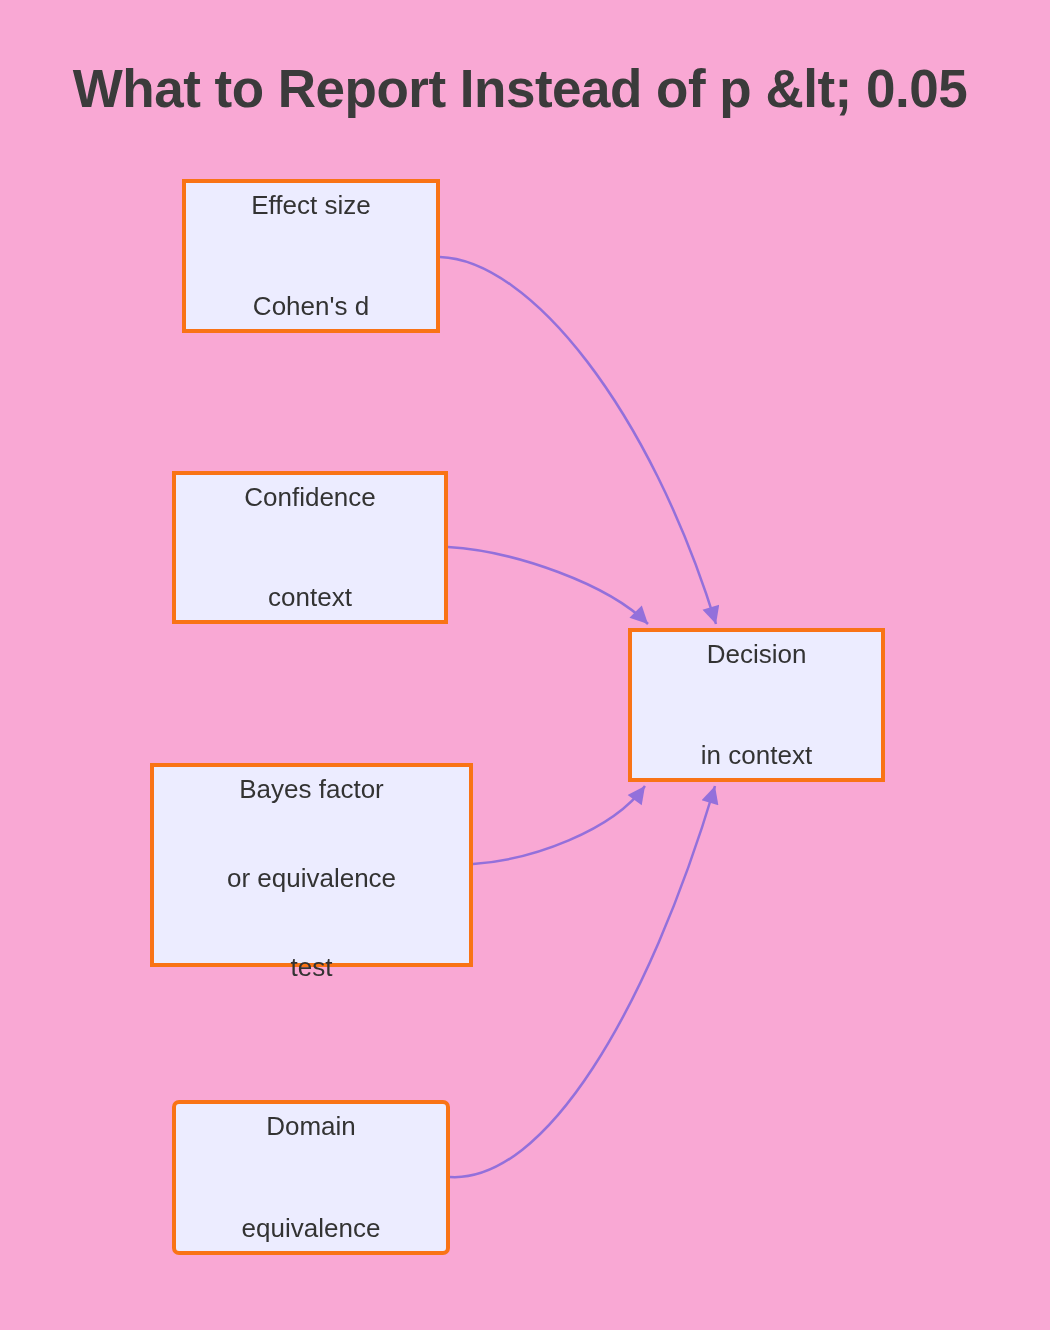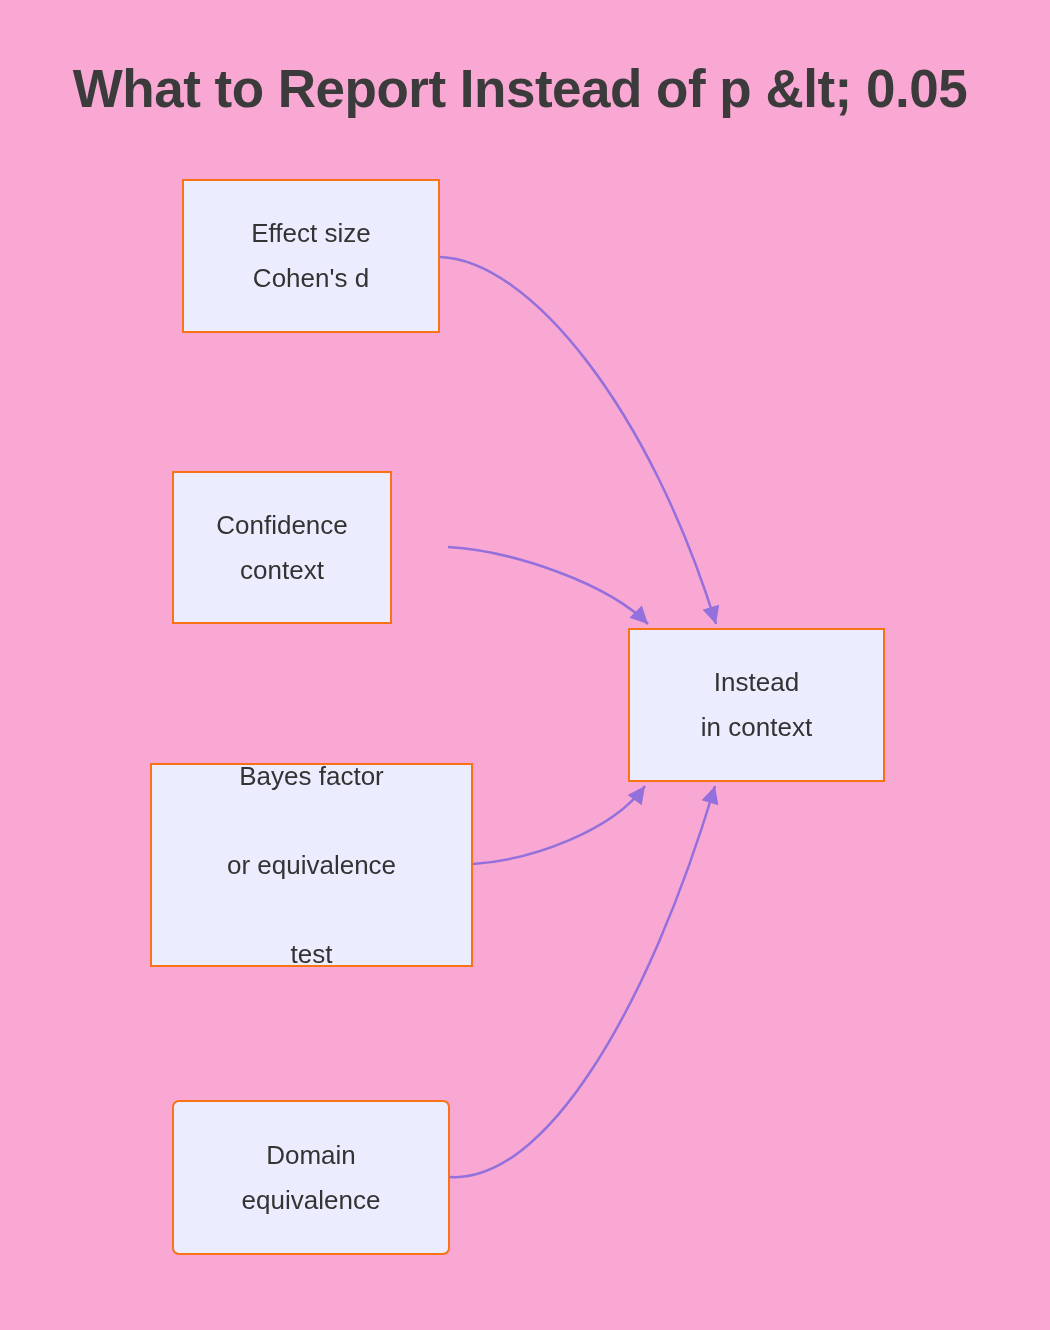--- a/index.html
+++ b/index.html
@@ -36,32 +36,32 @@
   }
   .edge {
     fill: none;
     stroke: #9370DB;
     stroke-width: 2.5px;
   }
   .node {
     position: absolute;
     box-sizing: border-box;
     background: #ECECFF;
-    border: 2px solid #f97316;
+    border: 4px solid #f97316;
     display: flex;
     flex-direction: column;
     align-items: center;
-    justify-content: center;
+    justify-content: space-between;
     text-align: center;
     color: #333333;
     font-size: 26px;
     line-height: 45px;
   }
   .node-effect   { left: 182px; top: 179px;  width: 258px; height: 154px; }
-  .node-ci       { left: 172px; top: 471px;  width: 220px; height: 153px; }
+  .node-ci       { left: 172px; top: 471px;  width: 276px; height: 153px; }
   .node-bayes    { left: 150px; top: 763px;  width: 323px; height: 204px; gap: 44px; }
   .node-domain   { left: 172px; top: 1100px; width: 278px; height: 155px; border-radius: 7px; }
   .node-decision { left: 628px; top: 628px;  width: 257px; height: 154px; }
 </style>
 </head>
 <body>
 
 <div class="canvas">
 
   <h1 class="diagram-title">What to Report Instead of p &amp;lt; 0.05</h1>
@@ -93,17 +93,17 @@
     <span>or equivalence</span>
     <span>test</span>
   </div>
 
   <div class="node node-domain">
     <span>Domain</span>
     <span>equivalence</span>
   </div>
 
   <div class="node node-decision">
-    <span>Instead</span>
+    <span>Decision</span>
     <span>in context</span>
   </div>
 
 </div>
 
 </body></html>

